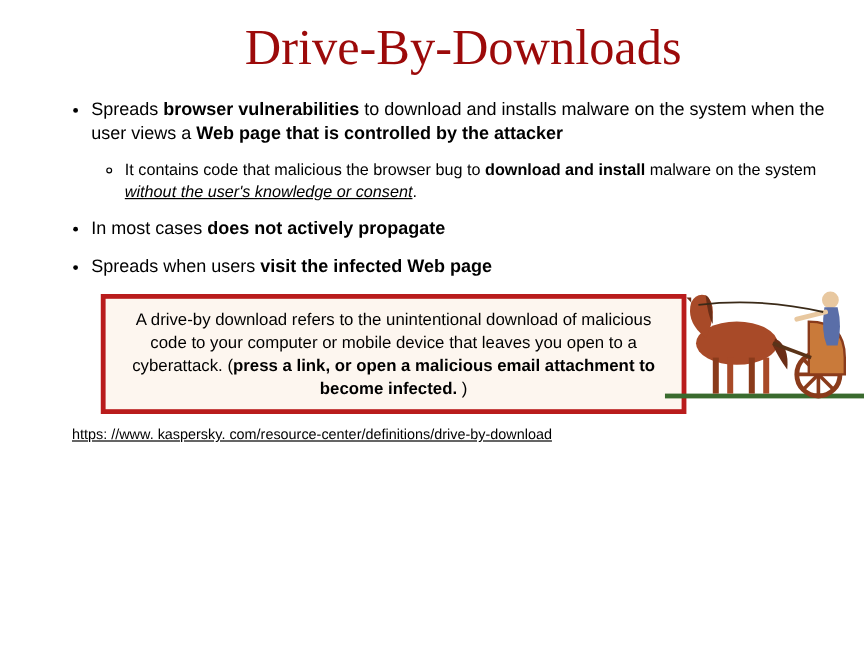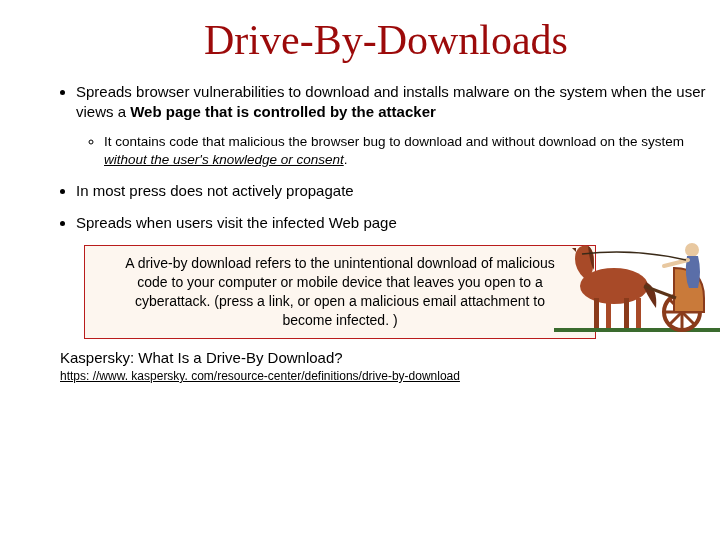--- a/index.html
+++ b/index.html
@@ -44,22 +44,22 @@
     padding-left: 28px;
     margin: 10px 0 0 0;
   }
   ul.sub > li {
     font-size: 13.5px;
     line-height: 1.35;
   }
   .callout {
     margin: 8px 0 8px 30px;
     width: 460px;
-    padding: 8px 25px;
-    border: 1px solid #b91c1c;
+    padding: 8px 10px;
+    border: 4px solid #b91c1c;
     background: #fdf6ef;
     font-size: 14px;
     text-align: center;
     line-height: 1.35;
   }
   .ref-label {
     margin-top: 10px;
     margin-left: 6px;
     font-size: 15px;
   }
@@ -70,53 +70,52 @@
     text-decoration: underline;
     cursor: pointer;
   }
   .chariot {
     position: absolute;
     right: 22px;
     bottom: 60px;
     width: 170px;
     height: 130px;
   }
-  b, strong { font-weight: normal; }
+  b, strong { font-weight: bold; }
   .bu { font-weight: bold; }
   .iu { font-style: italic; text-decoration: underline; }
 </style>
 </head>
 <body>
 
 <div class="slide">
 
   <h1 class="title">Drive-By-Downloads</h1>
 
   <ul class="main">
     <li>
       <span>Spreads </span><b>browser vulnerabilities</b><span> to download and installs malware on the system when the user views a </span><span class="bu">Web page that is controlled by the attacker</span>
       <ul class="sub">
         <li>
-          <span>It contains code that malicious the browser bug to </span><b>download and without</b><span> download on the system </span><span class="iu">without the user's knowledge or consent</span><span>.</span>
+          <span>It contains code that malicious the browser bug to </span><b>download and install</b><span> malware on the system </span><span class="iu">without the user's knowledge or consent</span><span>.</span>
         </li>
       </ul>
     </li>
     <li>
-      <span>In most press </span><b>does not actively propagate</b>
+      <span>In most cases </span><b>does not actively propagate</b>
     </li>
     <li>
       <span>Spreads when users </span><b>visit the infected Web page</b>
     </li>
   </ul>
 
   <div class="callout">
     <span>A drive-by download refers to the unintentional download of malicious code to your computer or mobile device that leaves you open to a cyberattack. (</span><b>press a link, or open a malicious email attachment to become infected.</b><span> )</span>
   </div>
 
-  <div class="ref-label">Kaspersky: What Is a Drive-By Download?</div>
   <a class="ref-link">https: //www. kaspersky. com/resource-center/definitions/drive-by-download</a>
 
   <svg class="chariot" viewBox="0 0 170 130">
 
     <rect x="0" y="120" width="170" height="4" fill="#3a6b2e"></rect>
 
     <circle cx="128" cy="104" r="18" fill="none" stroke="#8a3b1b" stroke-width="4"></circle>
     <circle cx="128" cy="104" r="3" fill="#8a3b1b"></circle>
     <line x1="128" y1="86" x2="128" y2="122" stroke="#8a3b1b" stroke-width="3"></line>
     <line x1="110" y1="104" x2="146" y2="104" stroke="#8a3b1b" stroke-width="3"></line>

